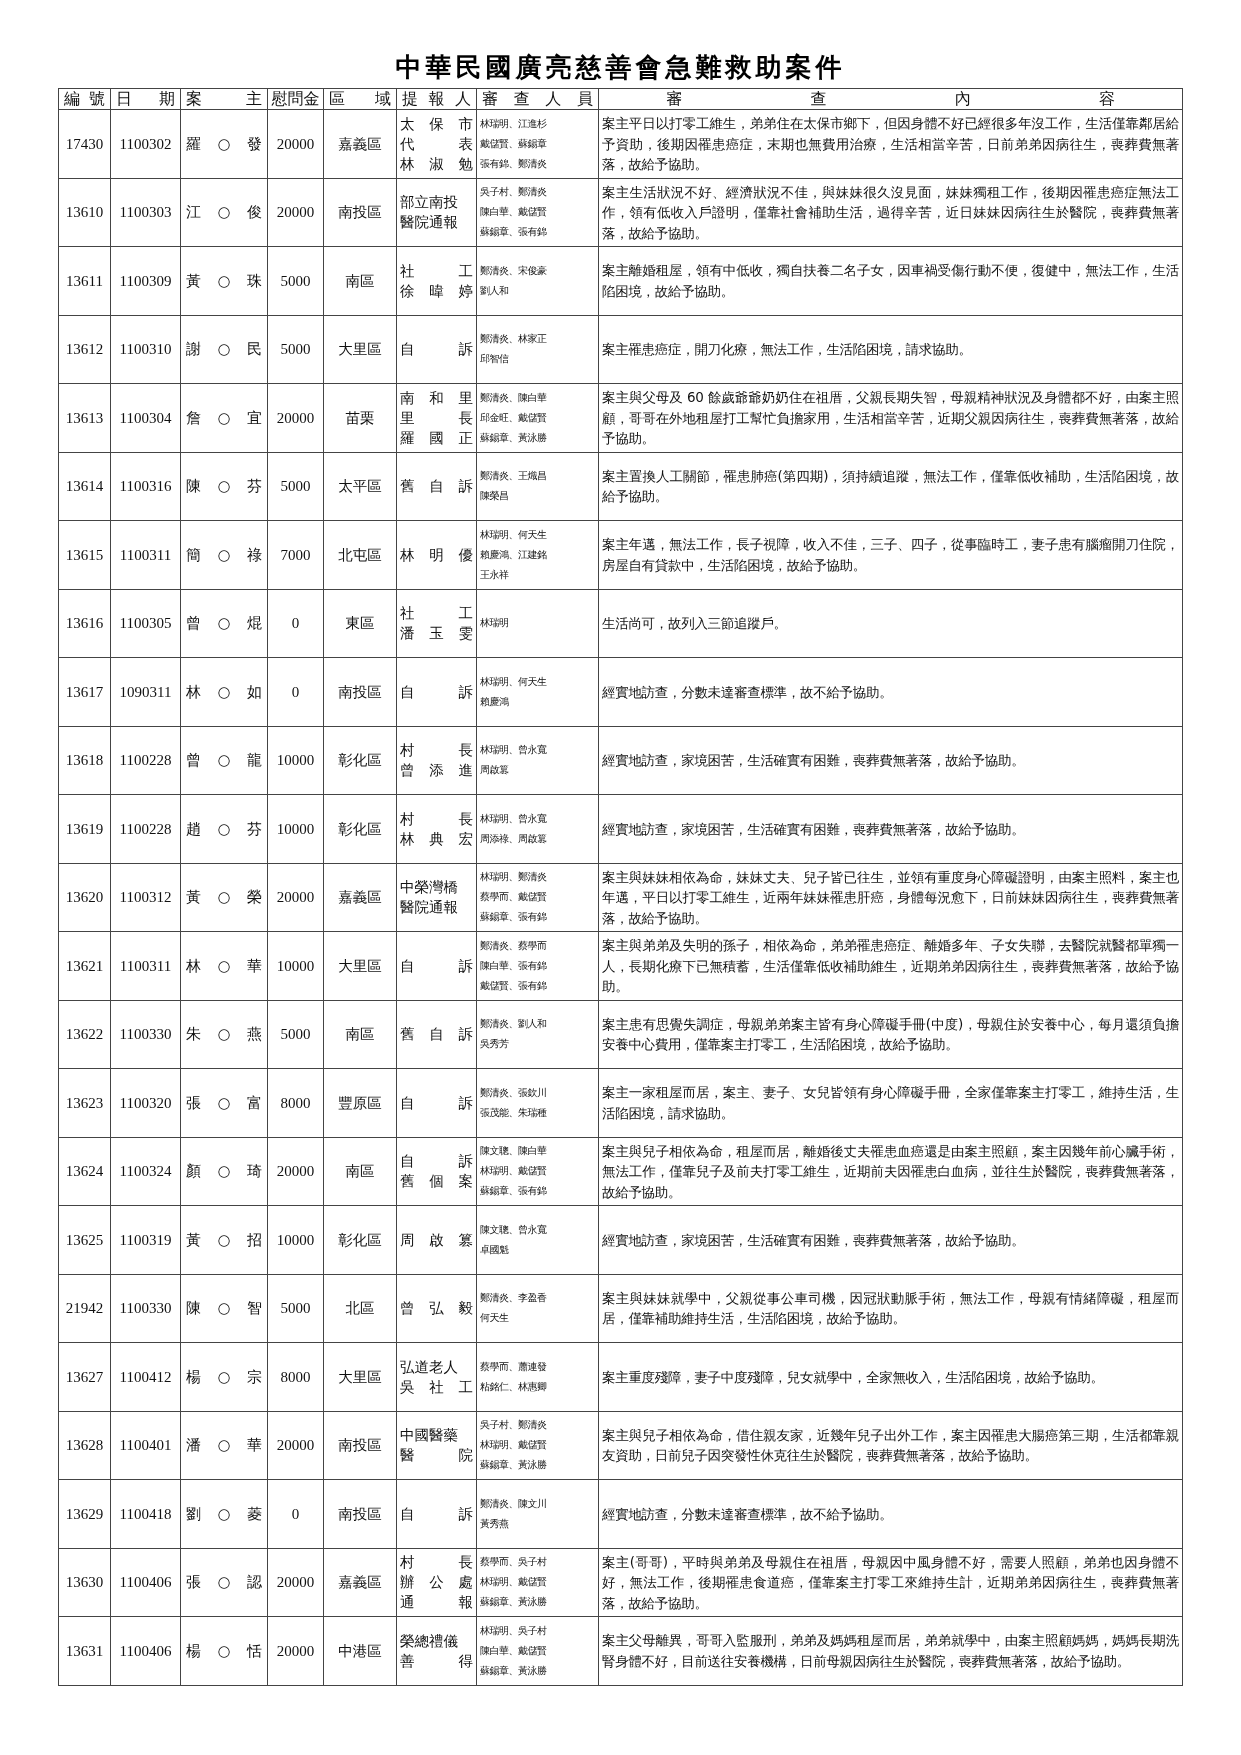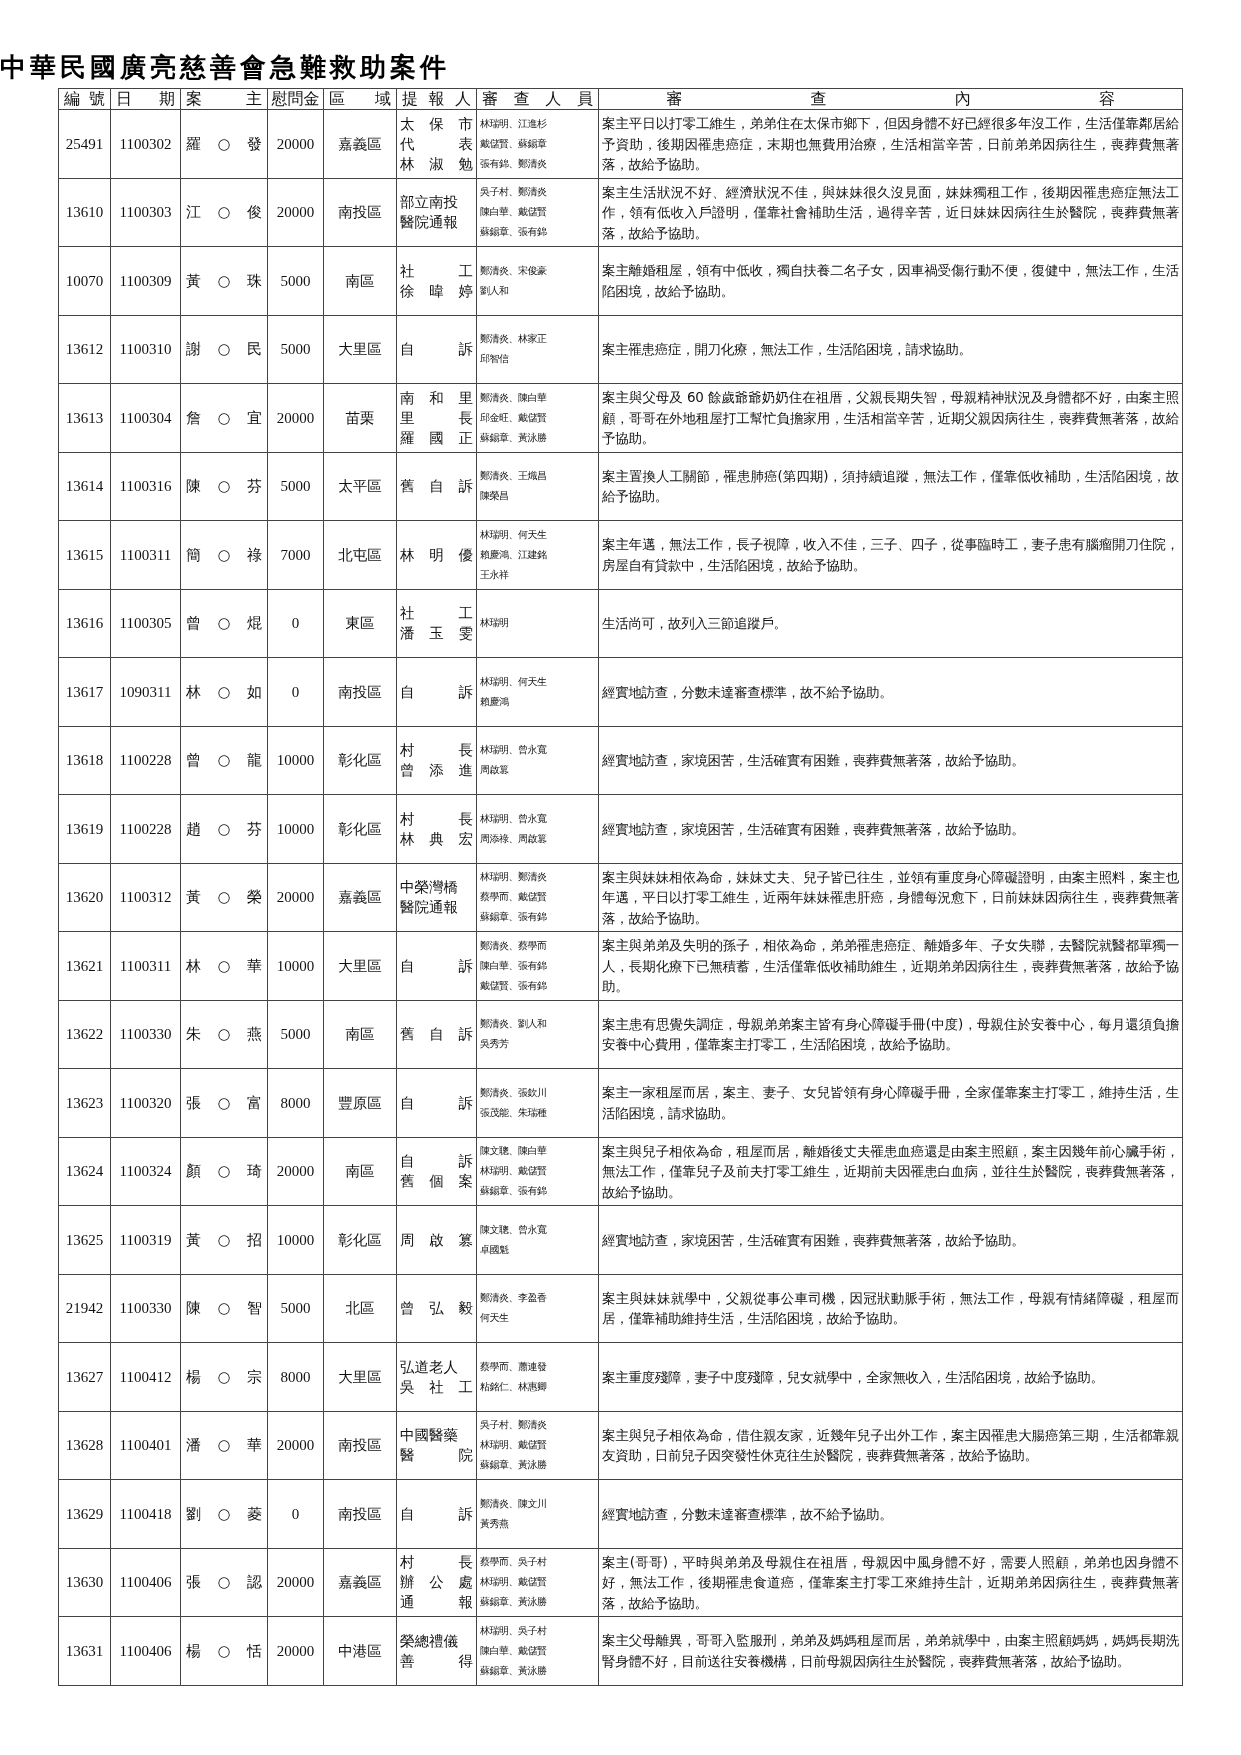--- a/index.html
+++ b/index.html
@@ -1,21 +1,21 @@
 <!DOCTYPE html>
 <html><head>
 <meta charset="utf-8">
 <style>
   html, body { margin: 0; padding: 0; background: #ffffff; }
   body {
     width: 1241px; height: 1755px; position: relative; overflow: hidden;
     font-family: "DejaVu Serif", "Liberation Serif", serif; color: #111;
   }
   .title {
-    position: absolute; left: 0; width: 1241px; top: 50px; 
+    position: absolute; left: 0; width: 1241px; top: 50px; text-align: center;
     font-family: "DejaVu Sans", "Liberation Sans", sans-serif;
     font-size: 26px; font-weight: bold; letter-spacing: 4px; color: #000;
   }
   table.cases {
     position: absolute; left: 58px; top: 88px; width: 1124px;
     border-collapse: collapse; table-layout: fixed;
     font-size: 15px; line-height: 20px;
   }
   table.cases th, table.cases td {
     border: 1.4px solid #444; padding: 0 3px; vertical-align: middle;
@@ -98,21 +98,21 @@
         <span>審</span>
             <span>查</span>
             <span>內</span>
             <span>容</span>
           </div>
         </th>
     </tr>
   </thead>
   <tbody id="rows">
       <tr>
-        <td class="c-no">25491</td>
+        <td class="c-no">17430</td>
         <td class="c-date">1100302</td>
         <td class="c-name">
           <div class="name-wrap">
             <span>羅</span>
             <span>○</span>
             <span>發</span>
           </div>
         </td>
         <td class="c-amt">20000</td>
         <td class="c-area">嘉義區</td>
@@ -160,21 +160,21 @@
           </div>
         </td>
         <td class="c-rev">
           <div>吳子村、鄭清炎</div>
           <div>陳白華、戴儲賢</div>
           <div>蘇錫章、張有錦</div>
         </td>
         <td class="c-content">案主生活狀況不好、經濟狀況不佳，與妹妹很久沒見面，妹妹獨租工作，後期因罹患癌症無法工作，領有低收入戶證明，僅靠社會補助生活，過得辛苦，近日妹妹因病往生於醫院，喪葬費無著落，故給予協助。</td>
       </tr>
       <tr>
-        <td class="c-no">10070</td>
+        <td class="c-no">13611</td>
         <td class="c-date">1100309</td>
         <td class="c-name">
           <div class="name-wrap">
             <span>黃</span>
             <span>○</span>
             <span>珠</span>
           </div>
         </td>
         <td class="c-amt">5000</td>
         <td class="c-area">南區</td>

